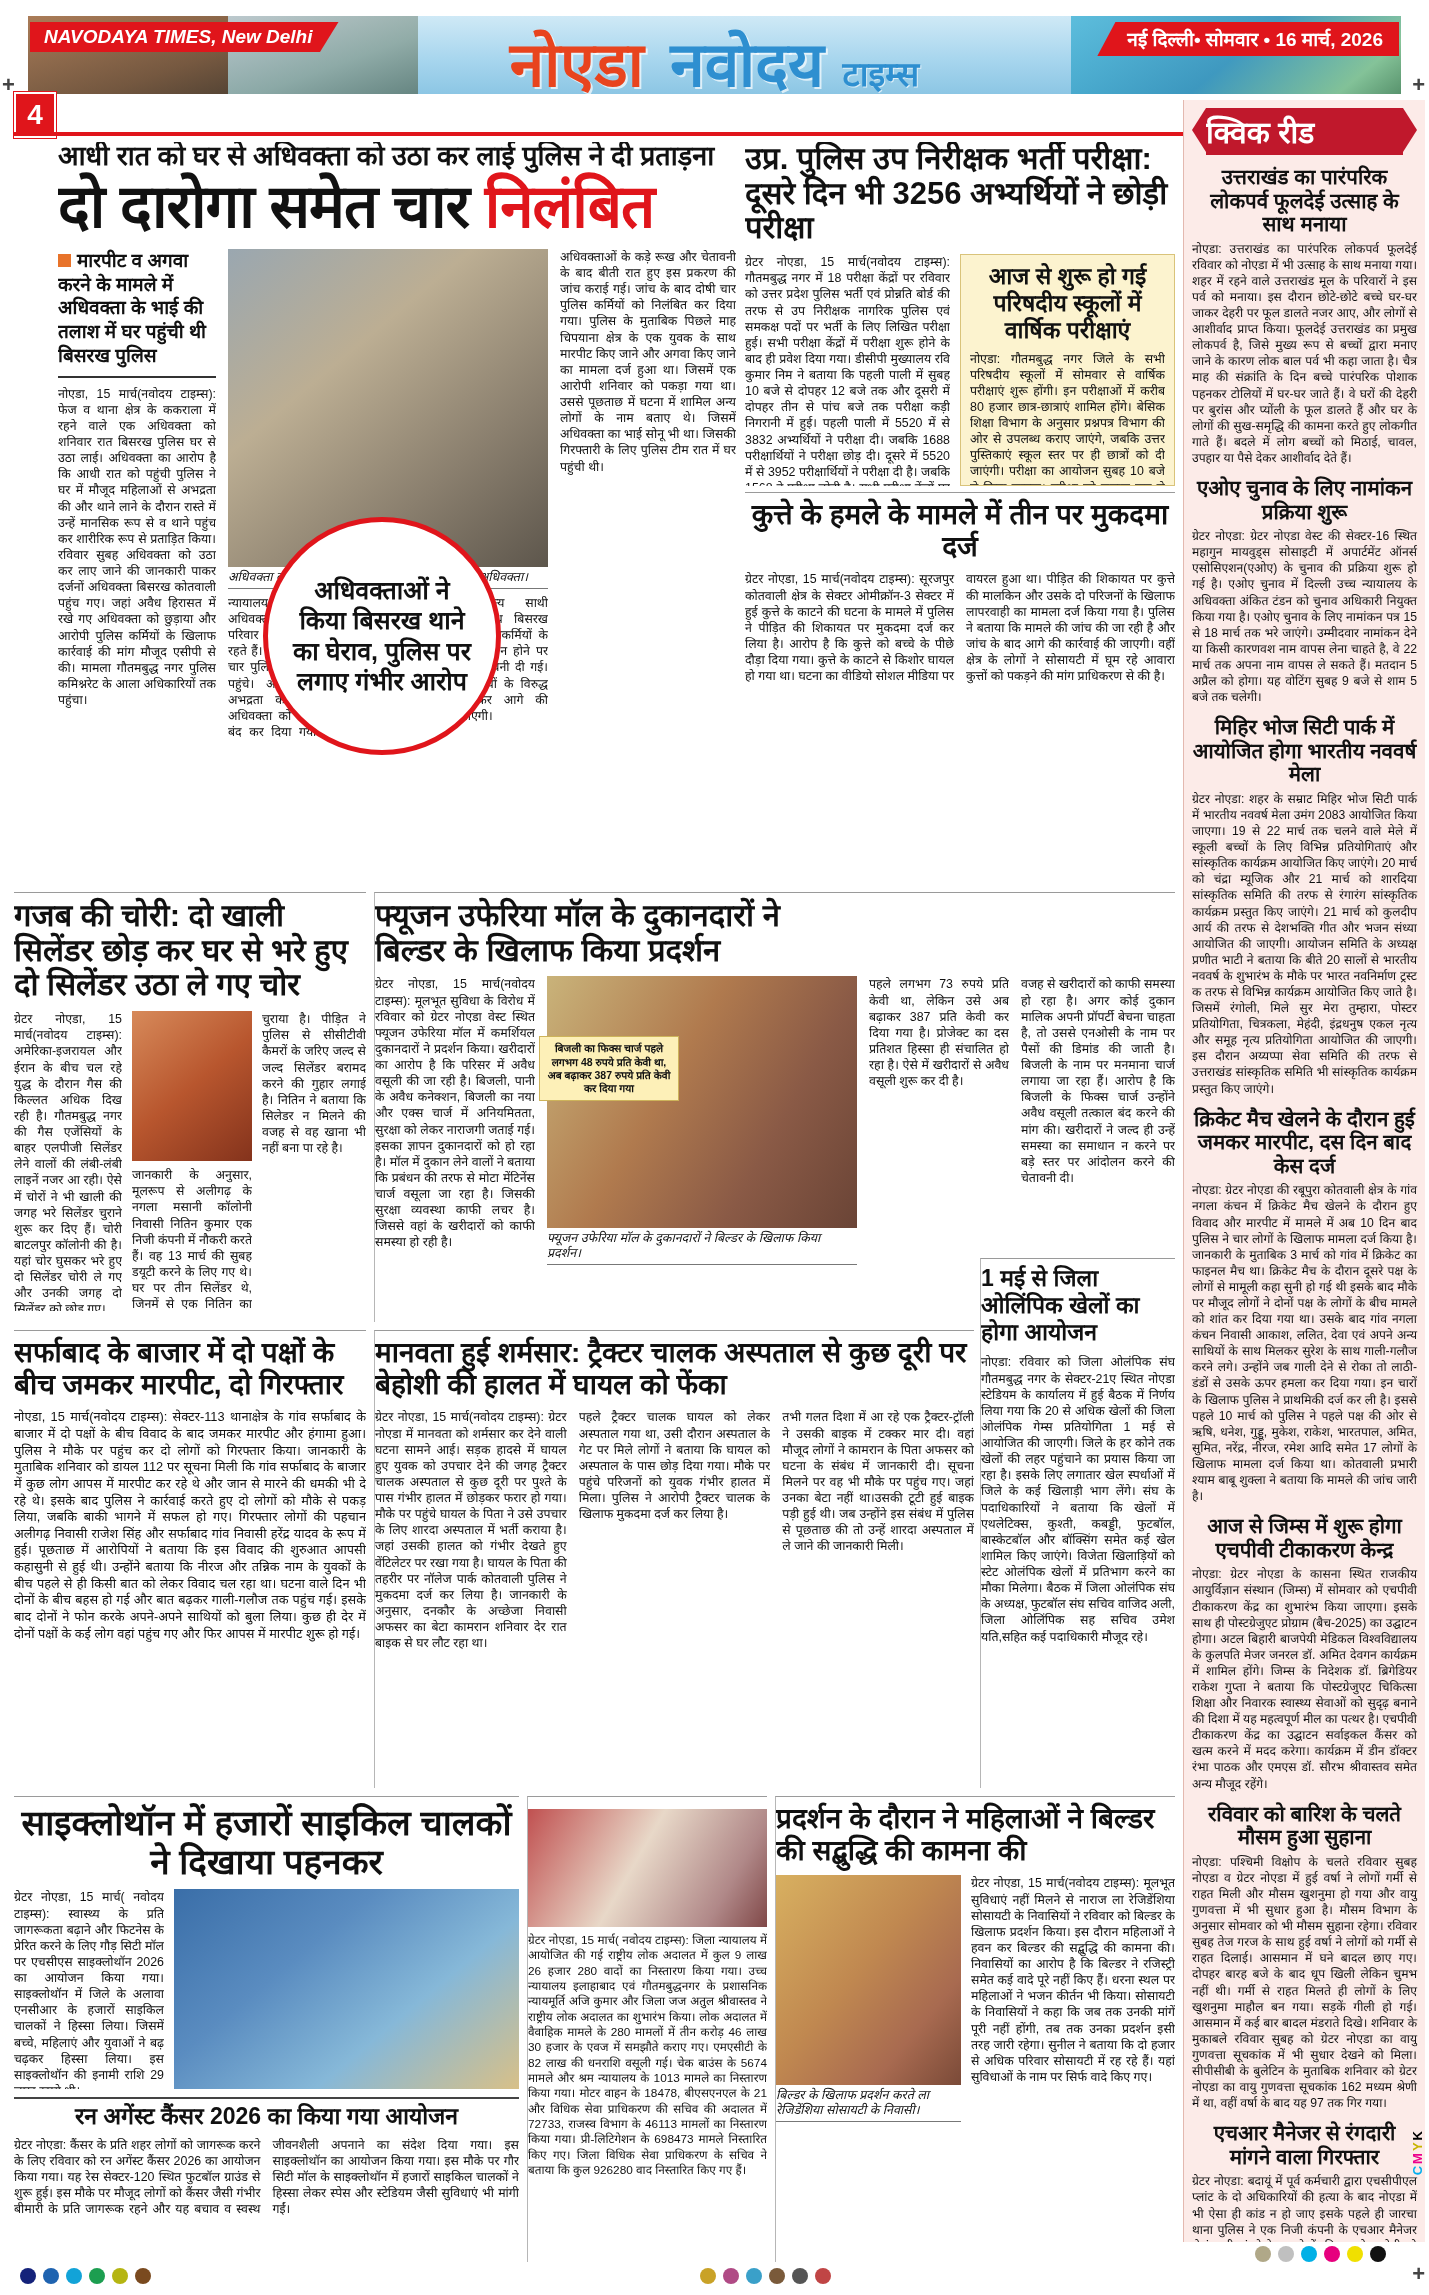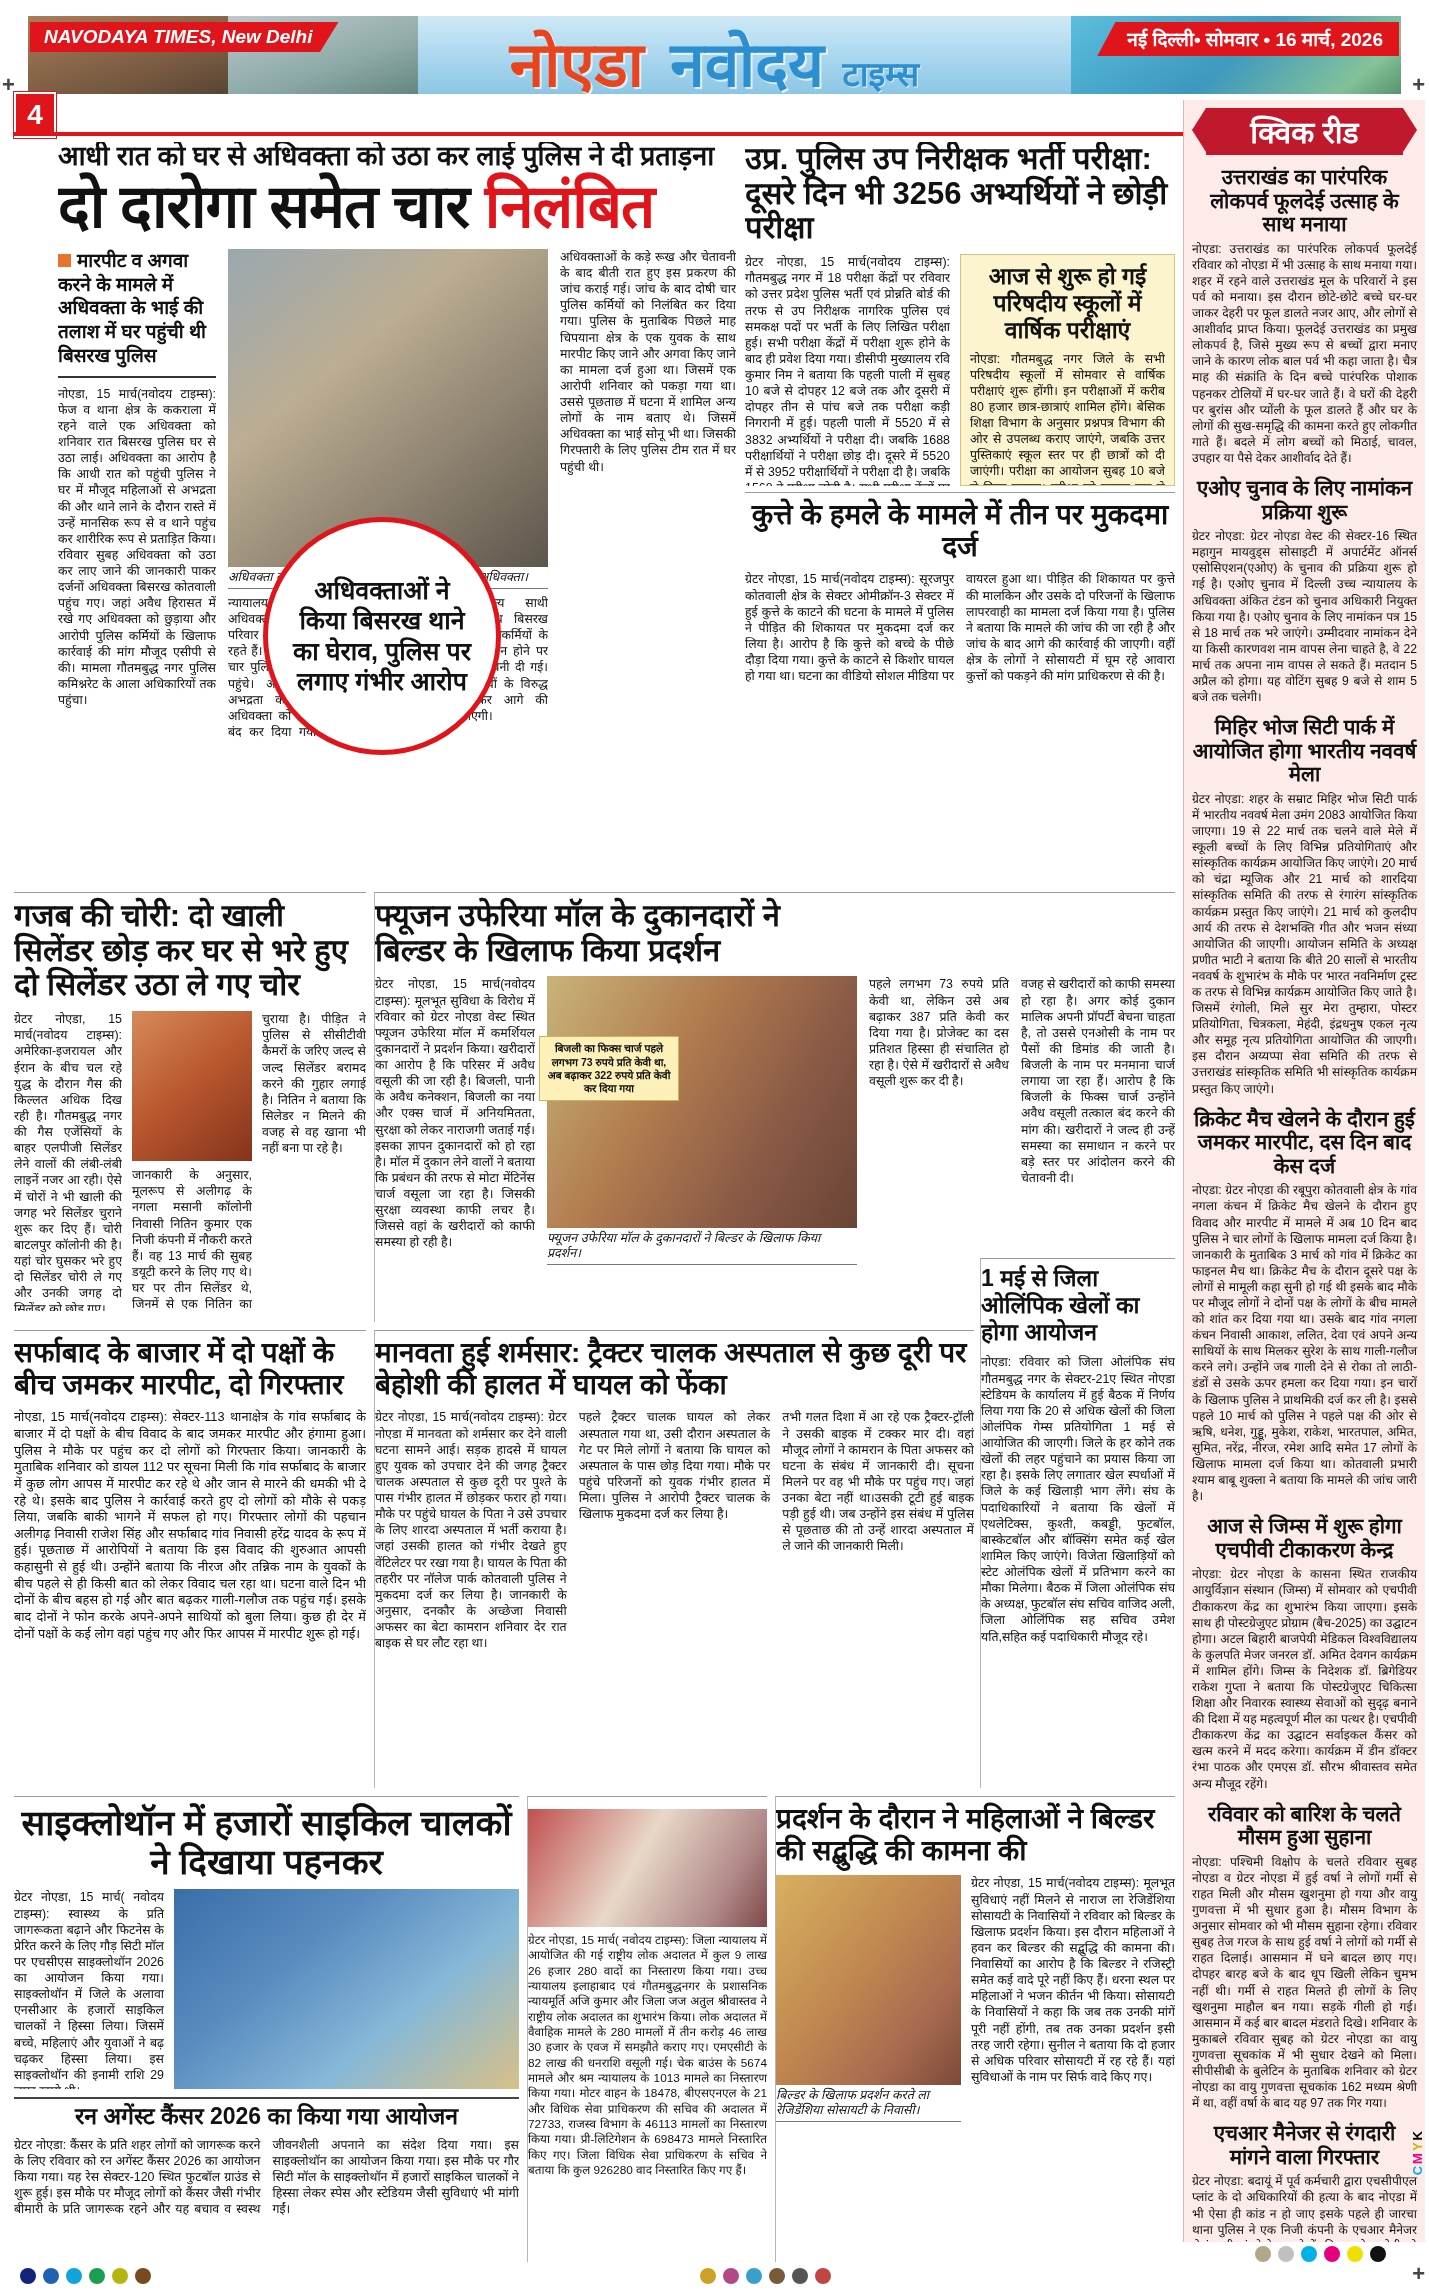--- a/index.html
+++ b/index.html
@@ -45,21 +45,21 @@
   .pull-circle{position:absolute;width:238px;height:238px;border-radius:50%;border:5px solid #e0151b;
         background:#fff;display:flex;align-items:center;justify-content:center;text-align:center;
         font-size:25px;font-weight:bold;line-height:1.22;padding:20px;box-sizing:border-box;z-index:5;}
   .ybox{background:#fcf3cf;border:1px solid #d9c37a;padding:8px 9px;box-sizing:border-box;overflow:hidden;}
   .ybox .h-sm{text-align:center;margin:0 0 6px 0;}
   .yquote{position:absolute;background:#fdf0b8;border:1px solid #cdb35a;font-size:10.5px;font-weight:bold;
         line-height:1.25;padding:5px;width:128px;z-index:4;text-align:center;}
   
   .rail{position:absolute;left:1183px;top:100px;width:242px;height:2142px;background:#fcebe8;
         border-left:1px solid #e3b8af;box-sizing:border-box;padding:6px 8px;overflow:hidden;}
-  .qr-banner{position:relative;margin:2px 14px 10px 14px;background:#c0182c;color:#fff;text-align:center;
+  .qr-banner{position:relative;margin:2px 14px 10px 14px;background:#c0182c;color:#fff;
         font-size:30px;font-weight:bold;padding:3px 0;}
   .qr-banner:before,.qr-banner:after{content:"";position:absolute;top:0;border-top:22px solid transparent;
         border-bottom:22px solid transparent;}
   .qr-banner:before{left:-14px;border-right:14px solid #c0182c;}
   .qr-banner:after{right:-14px;border-left:14px solid #c0182c;}
   .qr-h{font-size:20.5px;font-weight:bold;text-align:center;line-height:1.15;margin:10px 0 5px 0;}
   .qr-b{font-size:12.2px;line-height:1.32;text-align:justify;}
   
   .crop{position:absolute;color:#444;font-size:22px;font-weight:bold;}
   .dots{position:absolute;display:flex;gap:7px;}
@@ -144,21 +144,21 @@
     </div>
   </div>
 
   <div class="story rule-top sep-l" style="left:374px;top:892px;width:801px;height:430px;box-sizing:border-box;">
     <div class="h-lg" style="width:430px;">फ्यूजन उफेरिया मॉल के दुकानदारों ने बिल्डर के खिलाफ किया प्रदर्शन</div>
     <div style="display:flex;gap:12px;margin-top:8px;height:330px;position:relative;">
       <div class="body-t" style="width:160px;flex:none;height:100%;">ग्रेटर नोएडा, 15 मार्च(नवोदय टाइम्स): मूलभूत सुविधा के विरोध में रविवार को ग्रेटर नोएडा वेस्ट स्थित फ्यूजन उफेरिया मॉल में कमर्शियल दुकानदारों ने प्रदर्शन किया। खरीदारों का आरोप है कि परिसर में अवैध वसूली की जा रही है। बिजली, पानी के अवैध कनेक्शन, बिजली का नया और एक्स चार्ज में अनियमितता, सुरक्षा को लेकर नाराजगी जताई गई। इसका ज्ञापन दुकानदारों को हो रहा है। मॉल में दुकान लेने वालों ने बताया कि प्रबंधन की तरफ से मोटा मेंटिनेंस चार्ज वसूला जा रहा है। जिसकी सुरक्षा व्यवस्था काफी लचर है। जिससे वहां के खरीदारों को काफी समस्या हो रही है।</div>
       <div style="width:310px;flex:none;position:relative;">
         <div class="photo" style="height:252px;background:linear-gradient(120deg,#c9b37a 0%,#b07a4e 40%,#8a5a46 70%,#6a4436 100%);"></div>
         <div class="caption">फ्यूजन उफेरिया मॉल के दुकानदारों ने बिल्डर के खिलाफ किया प्रदर्शन।</div>
-        <div class="yquote" style="left:-8px;top:60px;">बिजली का फिक्स चार्ज पहले लगभग 73 रुपये प्रति केवी था, अब बढ़ाकर 322 रुपये प्रति केवी कर दिया गया</div>
+        <div class="yquote" style="left:-8px;top:60px;">बिजली का फिक्स चार्ज पहले लगभग 48 रुपये प्रति केवी था, अब बढ़ाकर 387 रुपये प्रति केवी कर दिया गया</div>
       </div>
       <div class="body-t" style="width:140px;flex:none;height:100%;">पहले लगभग 73 रुपये प्रति केवी था, लेकिन उसे अब बढ़ाकर 387 प्रति केवी कर दिया गया है। प्रोजेक्ट का दस प्रतिशत हिस्सा ही संचालित हो रहा है। ऐसे में खरीदारों से अवैध वसूली शुरू कर दी है।</div>
       <div class="body-t" style="flex:1;height:100%;">वजह से खरीदारों को काफी समस्या हो रहा है। अगर कोई दुकान मालिक अपनी प्रॉपर्टी बेचना चाहता है, तो उससे एनओसी के नाम पर पैसों की डिमांड की जाती है। बिजली के नाम पर मनमाना चार्ज लगाया जा रहा हैं। आरोप है कि बिजली के फिक्स चार्ज उन्होंने अवैध वसूली तत्काल बंद करने की मांग की। खरीदारों ने जल्द ही उन्हें समस्या का समाधान न करने पर बड़े स्तर पर आंदोलन करने की चेतावनी दी।</div>
     </div>
   </div>
 
   <div class="story rule-top" style="left:14px;top:1330px;width:352px;height:458px;">
     <div class="h-md">सर्फाबाद के बाजार में दो पक्षों के बीच जमकर मारपीट, दो गिरफ्तार</div>
     <div class="body-t" style="margin-top:8px;height:370px;font-size:12.8px;">नोएडा, 15 मार्च(नवोदय टाइम्स): सेक्टर-113 थानाक्षेत्र के गांव सर्फाबाद के बाजार में दो पक्षों के बीच विवाद के बाद जमकर मारपीट और हंगामा हुआ। पुलिस ने मौके पर पहुंच कर दो लोगों को गिरफ्तार किया। जानकारी के मुताबिक शनिवार को डायल 112 पर सूचना मिली कि गांव सर्फाबाद के बाजार में कुछ लोग आपस में मारपीट कर रहे थे और जान से मारने की धमकी भी दे रहे थे। इसके बाद पुलिस ने कार्रवाई करते हुए दो लोगों को मौके से पकड़ लिया, जबकि बाकी भागने में सफल हो गए। गिरफ्तार लोगों की पहचान अलीगढ़ निवासी राजेश सिंह और सर्फाबाद गांव निवासी हरेंद्र यादव के रूप में हुई। पूछताछ में आरोपियों ने बताया कि इस विवाद की शुरुआत आपसी कहासुनी से हुई थी। उन्होंने बताया कि नीरज और तन्निक नाम के युवकों के बीच पहले से ही किसी बात को लेकर विवाद चल रहा था। घटना वाले दिन भी दोनों के बीच बहस हो गई और बात बढ़कर गाली-गलौज तक पहुंच गई। इसके बाद दोनों ने फोन करके अपने-अपने साथियों को बुला लिया। कुछ ही देर में दोनों पक्षों के कई लोग वहां पहुंच गए और फिर आपस में मारपीट शुरू हो गई।</div>
   </div>

